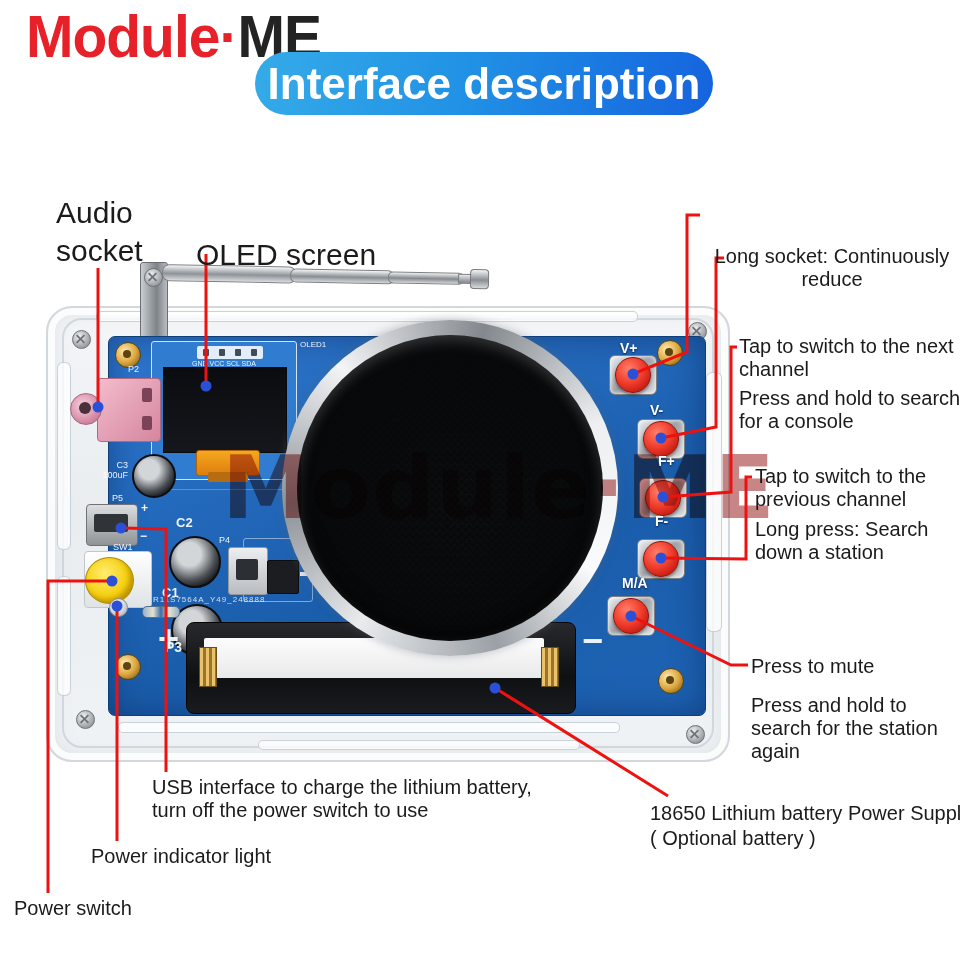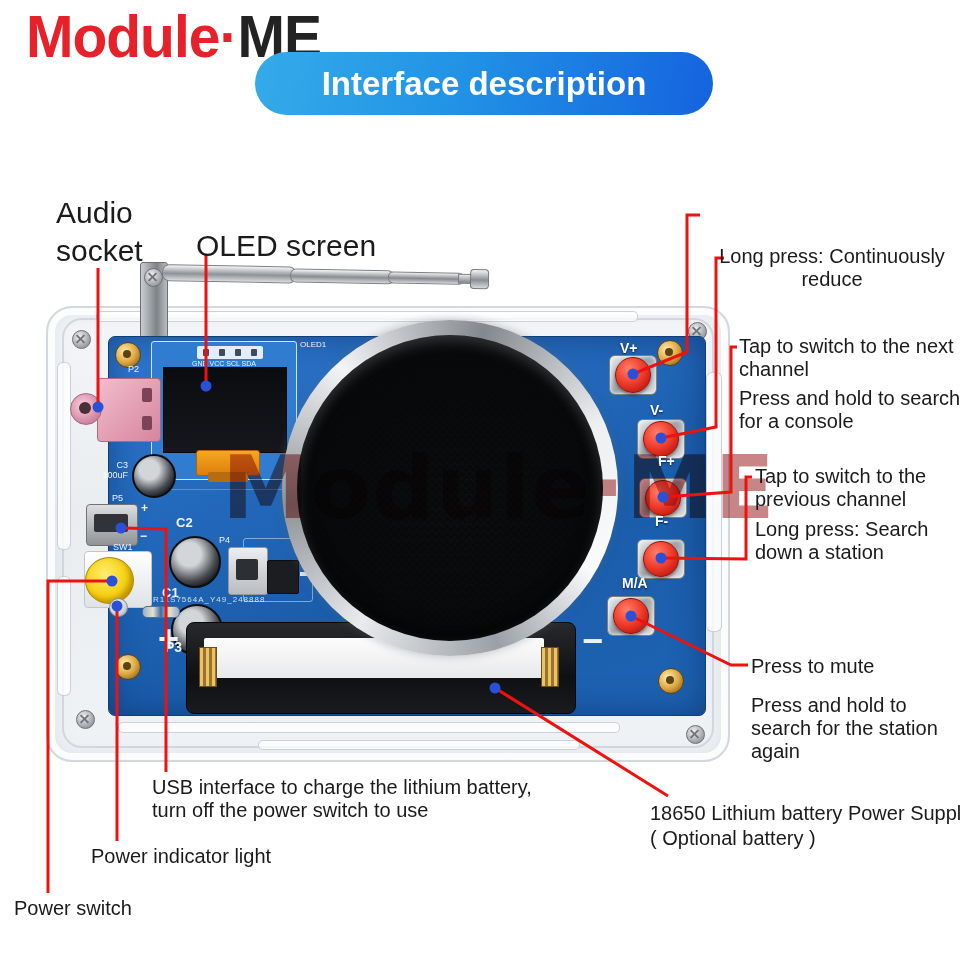--- a/index.html
+++ b/index.html
@@ -8,21 +8,21 @@
   .abs{position:absolute;}
 
   
   .logo{position:absolute;left:26px;top:2px;font-size:57px;font-weight:bold;letter-spacing:-1px;
         transform:scaleY(1.04);transform-origin:top left;white-space:nowrap;}
   .logo .red{color:#e62129;}
   .logo .dark{color:#232323;}
   .banner{position:absolute;left:255px;top:52px;width:458px;height:63px;border-radius:32px;
           background:linear-gradient(100deg,#35abe9 0%,#2192e5 45%,#1563de 100%);}
   .banner-text{width:100%;height:63px;line-height:63px;text-align:center;color:#ffffff;
-               font-size:33px;font-weight:bold;letter-spacing:0px;}
+               font-size:44px;font-weight:bold;letter-spacing:0px;}
 
   
   .ann{position:absolute;color:#1b1b1b;font-size:20px;line-height:23px;}
   .ann div{white-space:nowrap;}
   .ann-big{font-size:30px;line-height:38px;}
   .col{display:flex;flex-direction:column;}
   .col.right{align-items:flex-end;}
   .col.center{align-items:center;}
   .gap{height:6px;}
 
@@ -251,26 +251,26 @@
       <circle cx="121" cy="528" r="5.5"></circle>
         <circle cx="117" cy="606" r="5.5"></circle>
       <circle cx="112" cy="581" r="5.5"></circle>
     </g>
   </svg>
 
   <div class="ann ann-big" style="left:56px;top:194px;">
     <div>Audio</div>
     <div>socket</div>
   </div>
-  <div class="ann ann-big" style="left:196px;top:227px;text-align:center;">
+  <div class="ann ann-big" style="left:196px;top:236px;text-align:center;">
     <div>OLED screen</div>
   </div>
 
   <div class="ann col center" style="left:712px;top:245px;width:240px;">
-    <div>Long press: Continuously</div>
+    <div>Long socket: Continuously</div>
     <div>reduce</div>
   </div>
   <div class="ann" style="left:739px;top:335px;">
     <div>Tap to switch to the next</div>
     <div>channel</div>
     <div class="gap"></div>
     <div>Press and hold to search</div>
     <div>for a console</div>
   </div>
   <div class="ann" style="left:755px;top:465px;">

